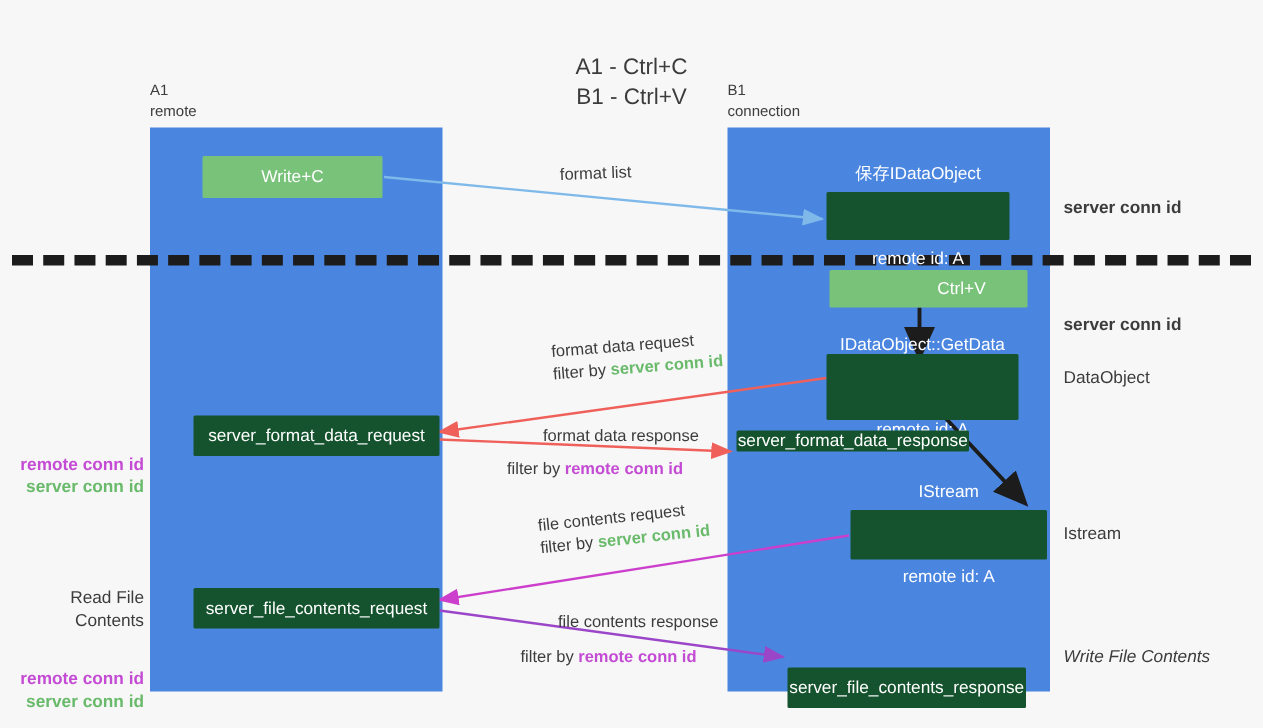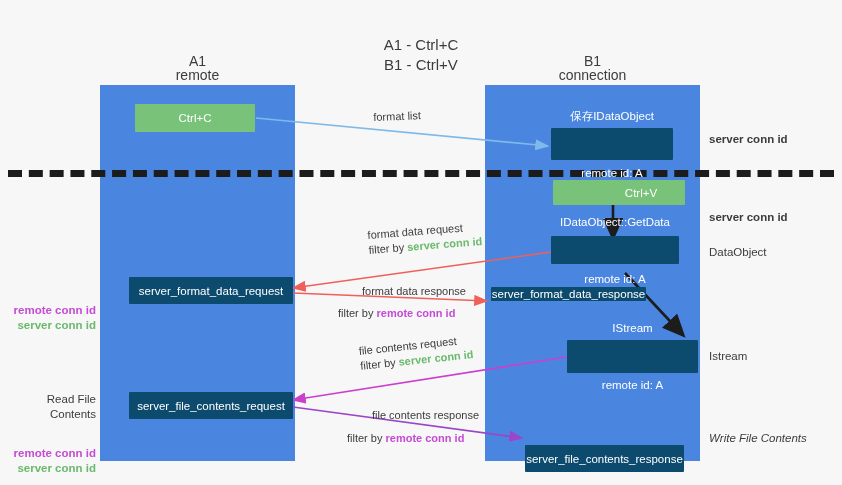--- a/index.html
+++ b/index.html
@@ -41,42 +41,41 @@
     margin-top: 25px;
   }
   .lane {
     position: absolute;
     background: #4a86e0;
   }
   .lane-a { left: 100px; top: 85px; width: 195px; height: 376px; }
   .lane-b { left: 485px; top: 85px; width: 215px; height: 376px; }
   .lane-head {
     position: absolute;
-    text-align: center;
-    font-size: 14px;
+    font-size: 10px;
     line-height: 14px;
     color: #3c3c3c;
   }
   .lane-head-a { left: 100px; top: 54px; width: 195px; }
   .lane-head-b { left: 485px; top: 54px; width: 215px; }
   .node {
     position: absolute;
     box-sizing: border-box;
     display: flex;
     flex-direction: column;
     align-items: center;
     justify-content: center;
     text-align: center;
     color: #ffffff;
     font-size: 11.5px;
     line-height: 14px;
     border-radius: 1px;
   }
   .node.green { background: #78c279; }
-  .node.orange { background: #0c4a6e; gap: 43px; }
+  .node.orange { background: #14532d; gap: 43px; }
   .node .l2 { display: block; }
   .divider {
     position: absolute;
     left: 8px;
     top: 170px;
     width: 826px;
     height: 0;
     border-top: 7px dashed #1c1c1c;
   }
   .side-label {
@@ -156,41 +155,41 @@
     <line x1="293" y1="293" x2="487" y2="301" stroke="#f0605a" stroke-width="1.6" marker-end="url(#ar-red)"></line>
 
     <line x1="566" y1="357" x2="293" y2="400" stroke="#cc3fcc" stroke-width="1.6" marker-end="url(#ar-magenta)"></line>
 
     <line x1="293" y1="407" x2="522" y2="438" stroke="#9b46c9" stroke-width="1.6" marker-end="url(#ar-purple)"></line>
   </svg>
 
   <div class="divider"></div>
 
   <div class="node green" style="left:135px; top:104px; width:120px; height:28px;">
-    <span>Ctrl+C</span>
+    <span>Write+C</span>
   </div>
 
   <div class="node orange" style="left:129px; top:392px; width:164px; height:27px;">
     <span>server_file_contents_request</span>
   </div>
 
   <div class="node orange" style="left:129px; top:277px; width:164px; height:27px;">
     <span>server_format_data_request</span>
   </div>
 
   <div class="node orange" style="left:551px; top:128px; width:122px; height:32px;">
     <span>保存IDataObject</span>
     <span class="l2">remote id: A</span>
   </div>
 
   <div class="node green" style="left:553px; top:180px; width:132px; height:25px;padding-left:44px;">
     <span>Ctrl+V</span>
   </div>
 
-  <div class="node orange" style="left:551px; top:236px; width:128px; height:28px;">
+  <div class="node orange" style="left:551px; top:236px; width:128px; height:44px;">
     <span>IDataObject::GetData</span>
     <span class="l2">remote id: A</span>
   </div>
 
   <div class="node orange" style="left:491px; top:287px; width:155px; height:14px;">
     <span>server_format_data_response</span>
   </div>
 
   <div class="node orange" style="left:567px; top:340px; width:131px; height:33px;">
     <span>IStream</span>

